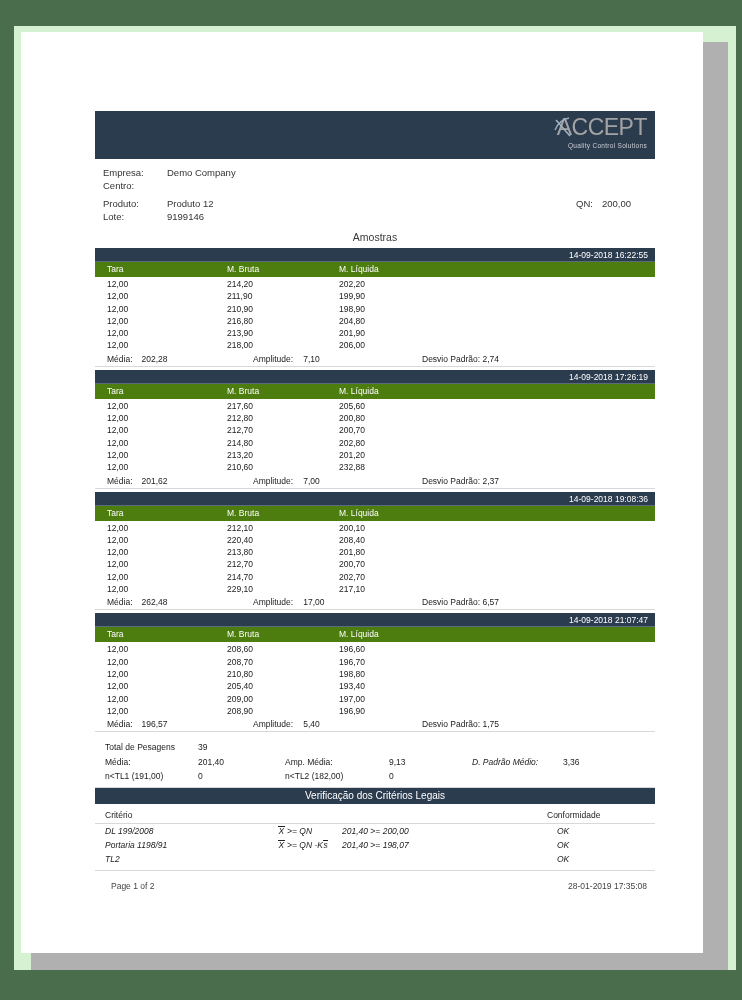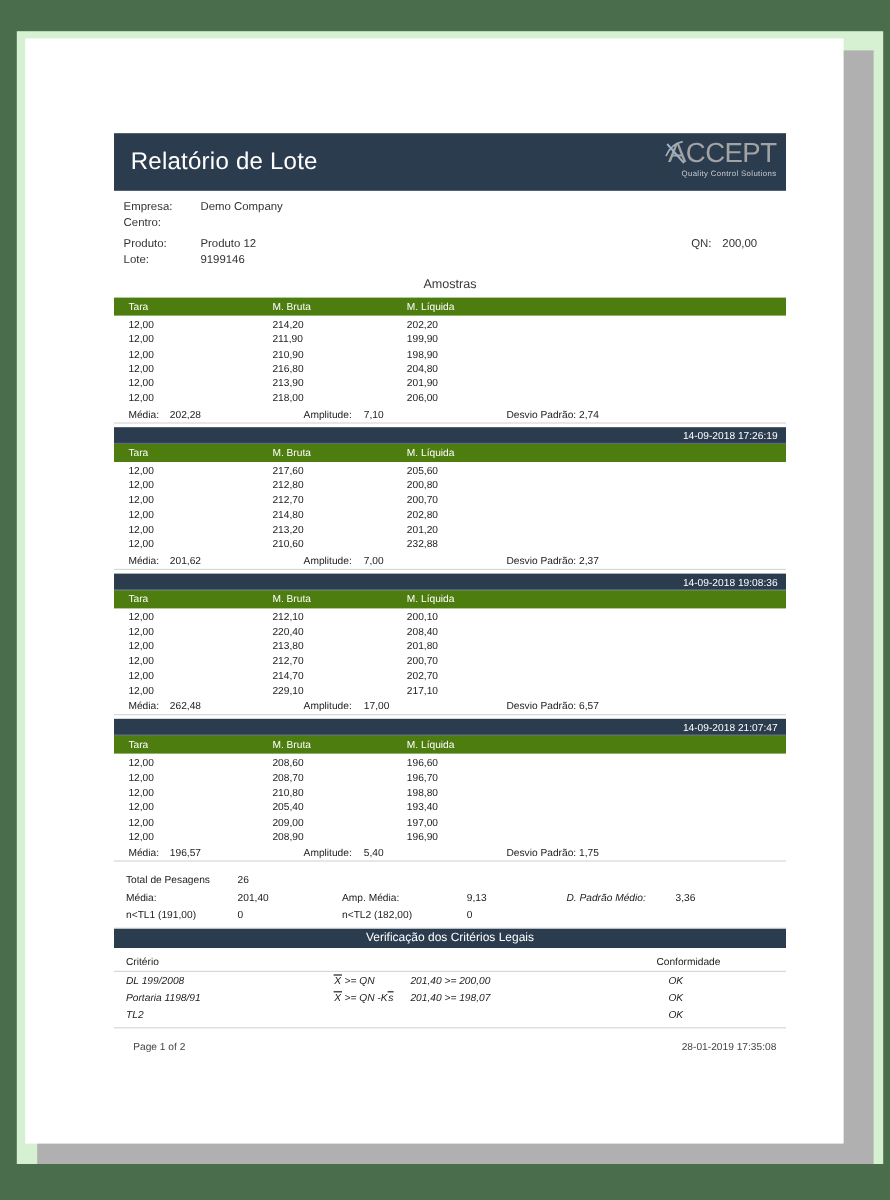--- a/index.html
+++ b/index.html
@@ -230,21 +230,20 @@
 <body>
 
 <div id="root">
   <div class="page-glow"></div>
   <div class="page-shadow"></div>
 
   <div class="page">
     <div class="content">
 
       <div class="titlebar">
-        <h1>Relatório de Lote</h1>
         <div class="logo">
           <div class="logo-mark">
             <svg class="logo-swoosh" viewBox="0 0 20 22">
               <path d="M2 3 L16 19" stroke="#9fb0c0" stroke-width="1.6" fill="none"></path>
               <path d="M1 13 C4 6, 9 2, 15 1" stroke="#9fb0c0" stroke-width="1.4" fill="none"></path>
             </svg>
             <span class="logo-word">ACCEPT</span>
           </div>
           <div class="logo-tag">Quality Control Solutions</div>
         </div>
@@ -268,20 +267,21 @@
         <div class="meta-row">
           <span class="meta-label">Lote:</span>
           <span class="meta-value">9199146</span>
         </div>
       </div>
 
       <div class="section-title">Amostras</div>
 
       <div id="samples">
           <div class="sample">
+            <div class="date-bar">14-09-2018 16:22:55</div>
             <div class="col-head">
               <span class="c1">Tara</span>
               <span class="c2">M. Bruta</span>
               <span class="c3">M. Líquida</span>
             </div>
             <div class="rows">
               <div class="row">
                 <span class="c1">12,00</span>
                 <span class="c2">214,20</span>
                 <span class="c3">202,20</span>
@@ -451,21 +451,21 @@
               <span class="s-media"><span>Média:</span><span class="v">196,57</span></span>
               <span class="s-amp"><span>Amplitude:</span><span class="v">5,40</span></span>
               <span class="s-dp">Desvio Padrão: 1,75</span>
             </div>
           </div>
         </div>
 
       <div class="resumo-body">
         <div class="r-row">
           <span class="r-l1">Total de Pesagens</span>
-          <span class="r-v1">26</span>
+          <span class="r-v1">39</span>
         </div>
         <div class="r-row">
           <span class="r-l1">Média:</span>
           <span class="r-v1">201,40</span>
           <span class="r-l2">Amp. Média:</span>
           <span class="r-v2">9,13</span>
           <span class="r-l3">D. Padrão Médio:</span>
           <span class="r-v3">3,36</span>
         </div>
         <div class="r-row">

